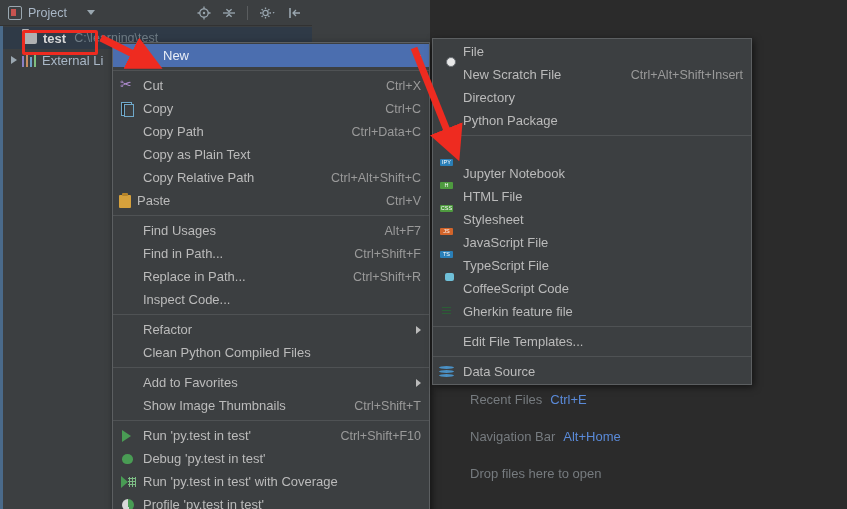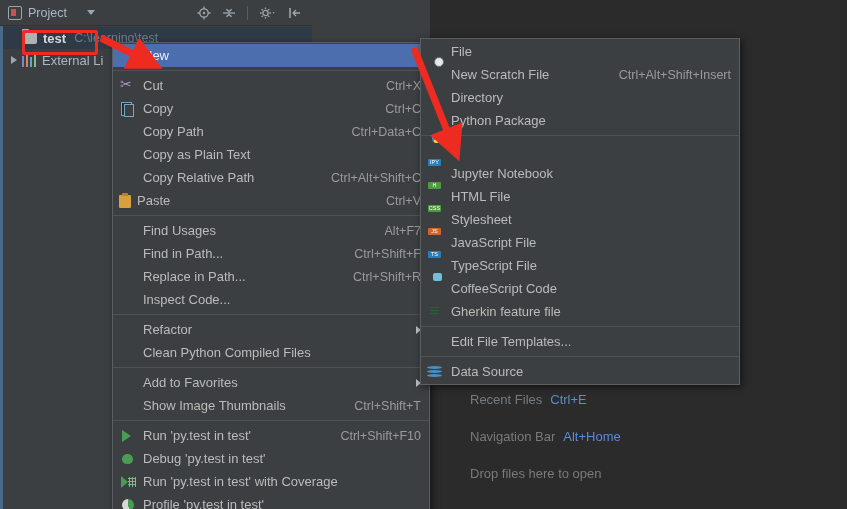--- a/index.html
+++ b/index.html
@@ -75,28 +75,28 @@
   .tree-label { font-weight: bold; color: #d8d8d8; }
   .tree-path { color: #6f7c85; font-weight: normal; margin-left: 8px; font-size: 12.5px; }
 
   
   .menu {
     position: absolute; background: #3c3f41;
     border: 1px solid #5c5f61; box-shadow: 2px 2px 7px rgba(0,0,0,.55);
     padding: 1px 0;
   }
   #main-menu { left: 112px; top: 42px; width: 318px; }
-  #sub-menu  { left: 420px; top: 38px; width: 320px; }
+  #sub-menu  { left: 432px; top: 38px; width: 320px; }
 
   .mi {
     position: relative; display: flex; align-items: center;
     height: 23px; padding: 0 8px 0 6px; color: #bbbbbb; font-size: 13px;
     white-space: nowrap;
   }
-  .mi.highlight { background: #4b6eaf; color: #e9eef7; }
+  .mi.highlight { background: #4b6eaf; color: #e9eef7; gap: 20px; }
   .mi .ic { width: 18px; height: 16px; margin-right: 6px; flex: 0 0 auto; position: relative; }
   .mi .lbl { flex: 1 1 auto; overflow: hidden; text-overflow: ellipsis; }
   .mi .acc { color: #9a9a9a; font-size: 12.5px; padding-left: 18px; }
   .mi .arrow {
     width: 0; height: 0; margin-left: 10px;
     border-top: 4px solid transparent; border-bottom: 4px solid transparent;
     border-left: 5px solid #bbbbbb;
   }
   .mi.highlight .arrow { border-left-color: #ffffff; }
   .msep { height: 1px; background: #4f5254; margin: 3px 0; }

